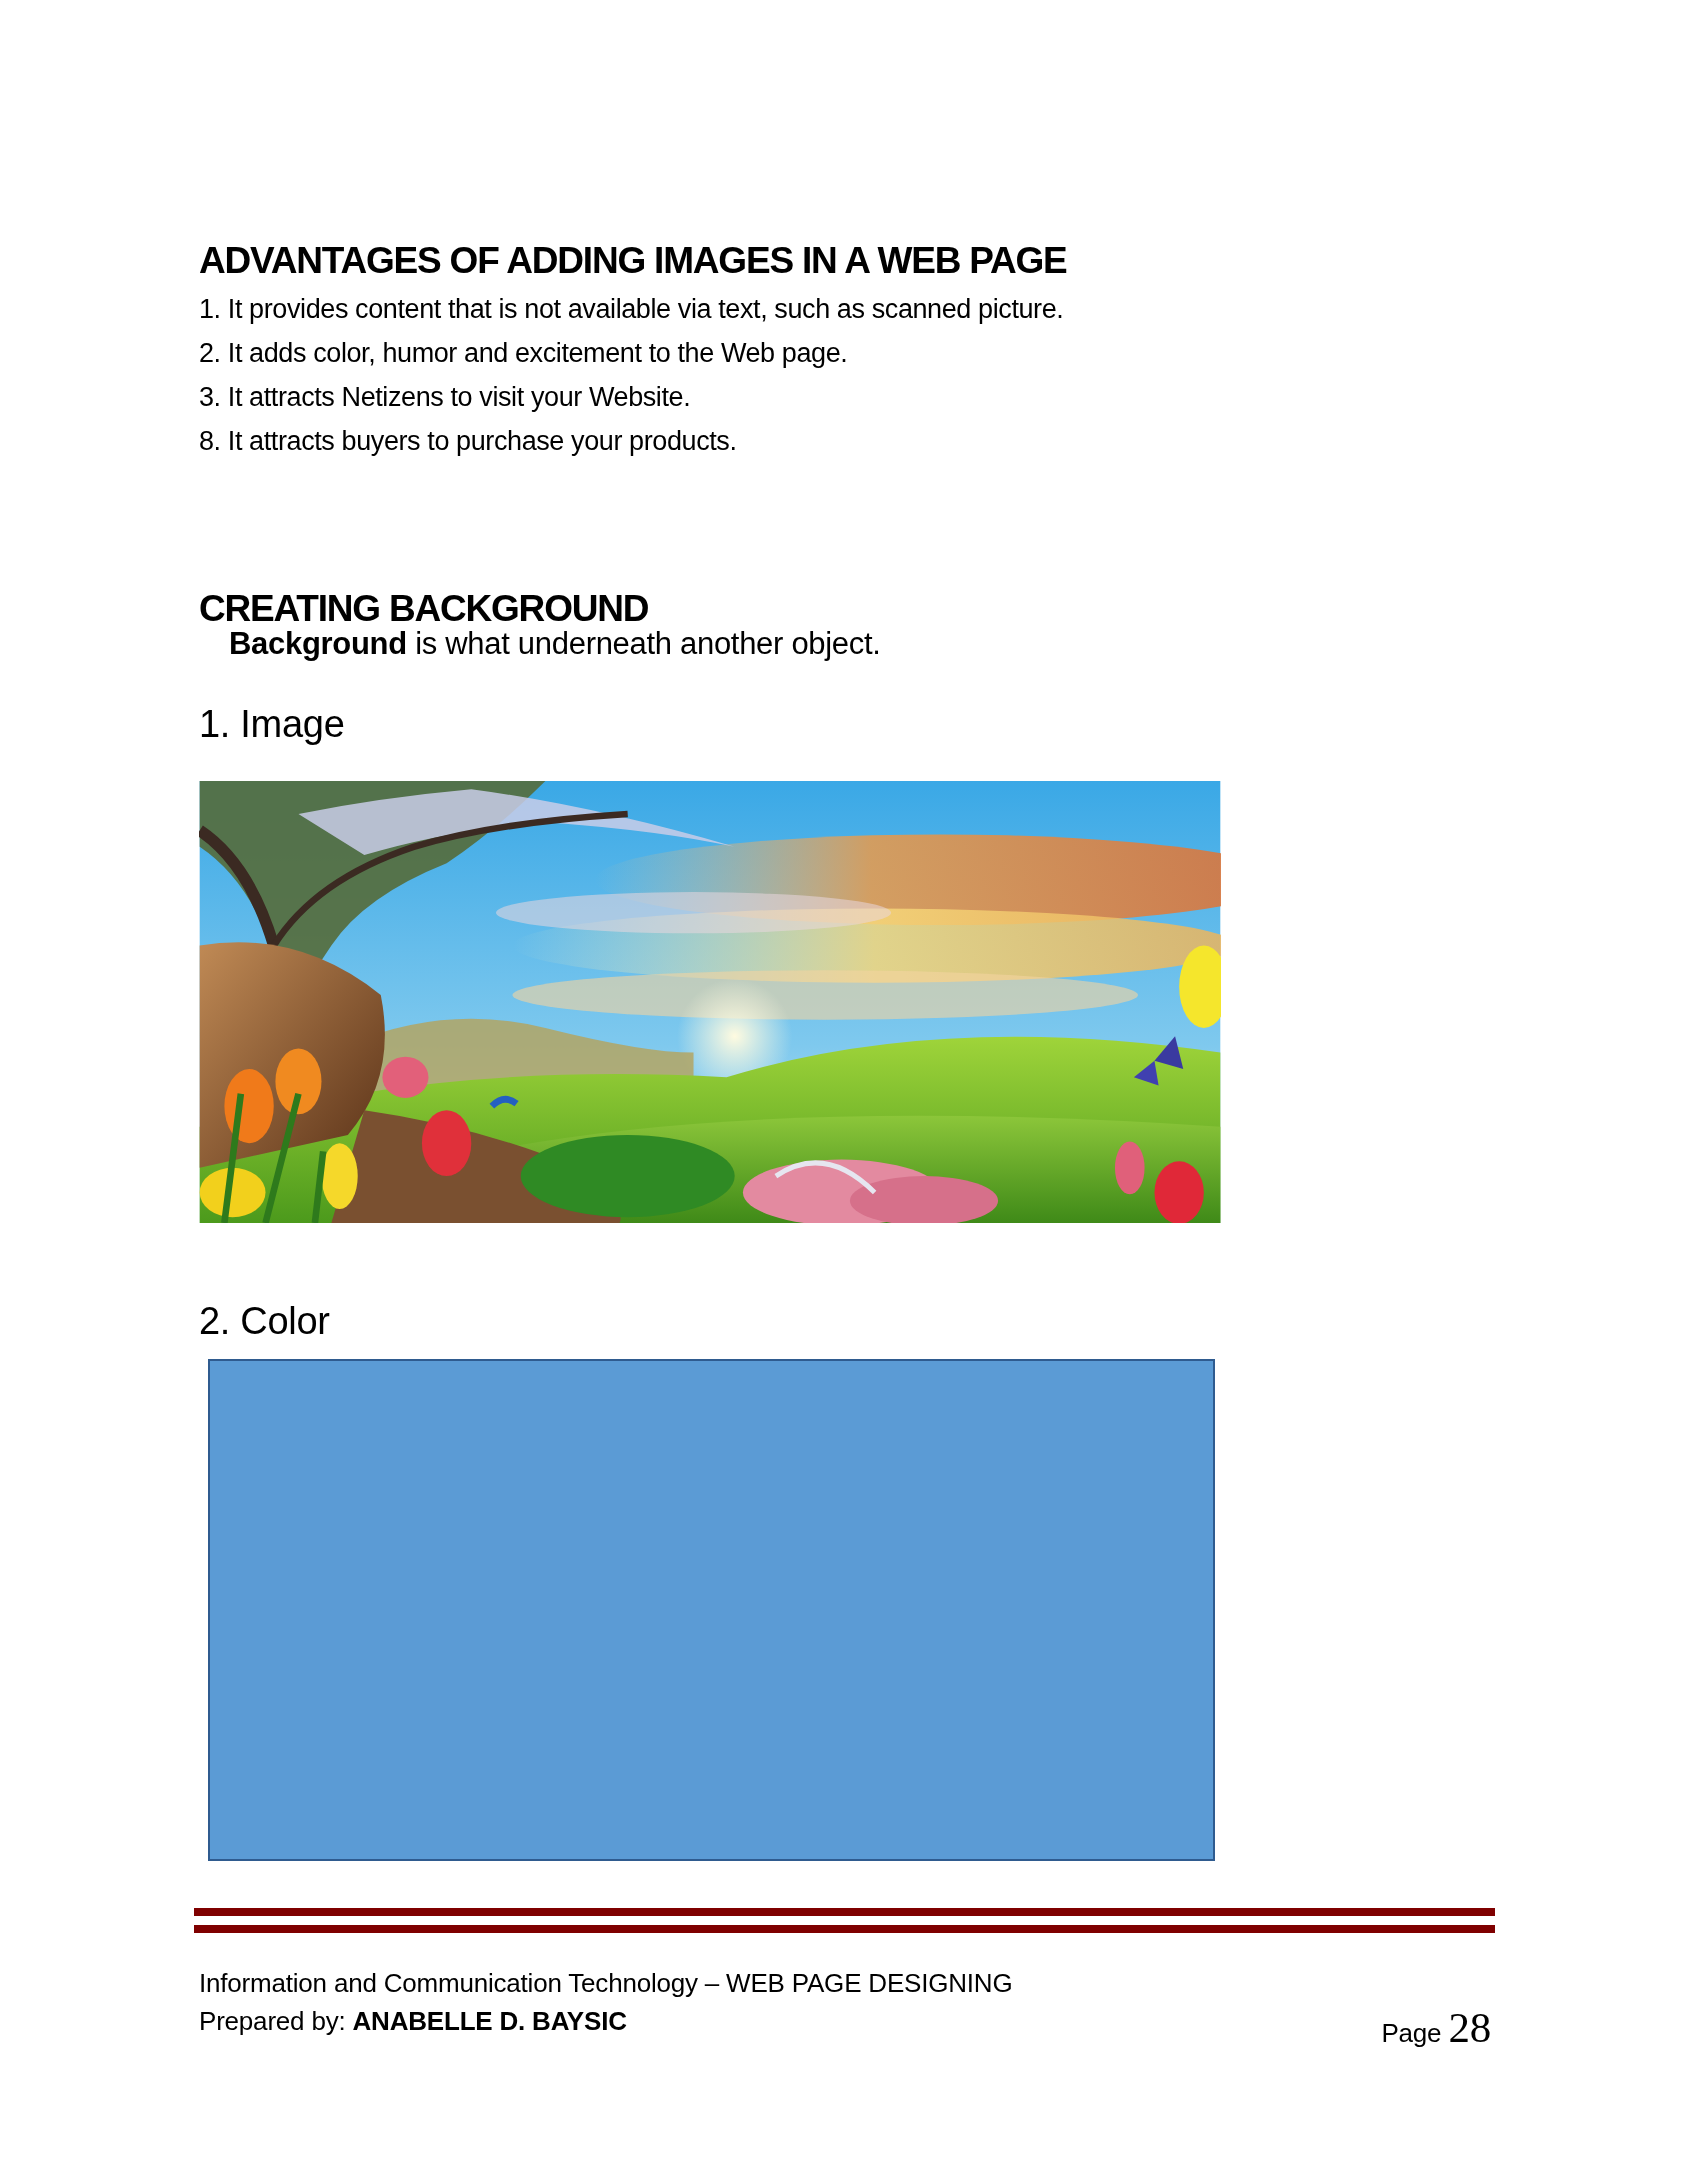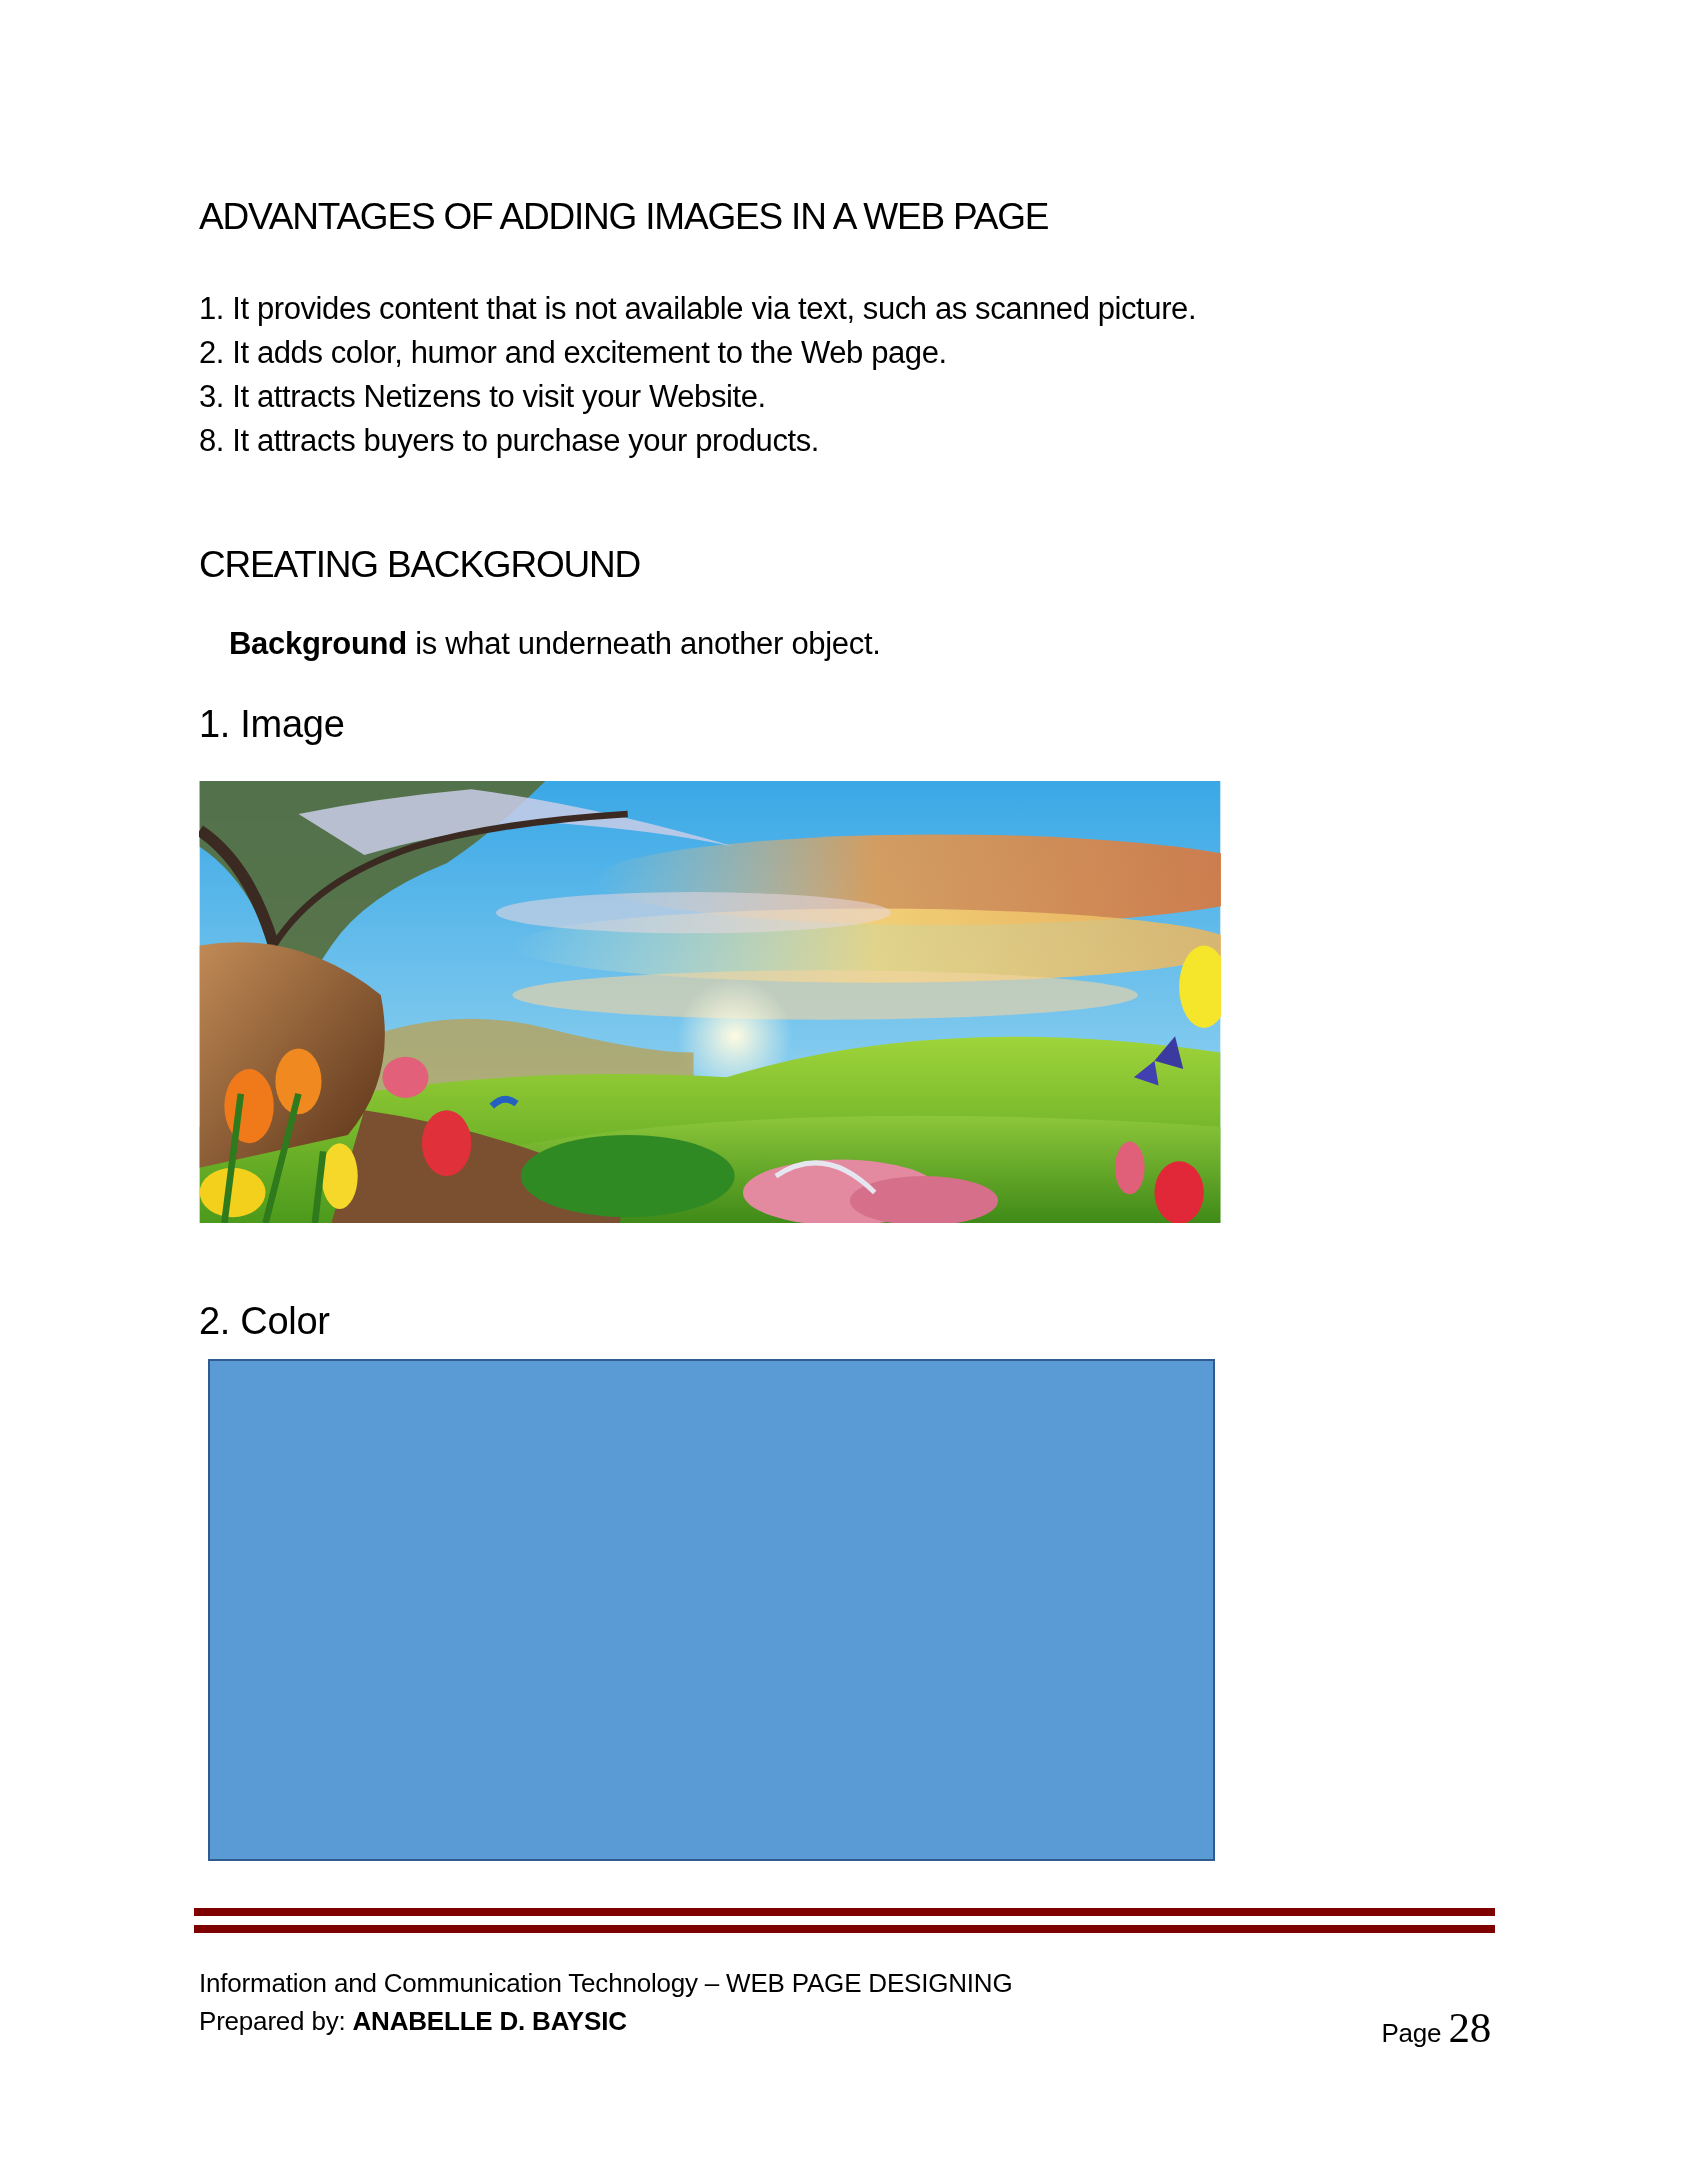--- a/index.html
+++ b/index.html
@@ -1,22 +1,22 @@
 <!DOCTYPE html>
 <html style="font-size:13px"><head>
 <meta charset="utf-8">
 <style>
   html, body { margin: 0; padding: 0; background: #ffffff; }
   body { width: 1687px; height: 2183px; position: relative; overflow: hidden;
          font-family: "Liberation Sans", sans-serif; color: #000; }
   .abs { position: absolute; }
-  .h1 { font-weight: normal; font-size: 37px; letter-spacing: -1.2px; white-space: nowrap; }
+  .h1 { font-weight: bold; font-size: 37px; letter-spacing: -1.2px; white-space: nowrap; margin-top: 44px; }
   .body-text { font-size: 31px; white-space: nowrap; letter-spacing: -0.3px; }
   .sub { font-weight: normal; font-size: 38px; white-space: nowrap; letter-spacing: -0.3px; }
-  .list-item { font-size: 31px; white-space: nowrap; letter-spacing: -0.4px; line-height: 44px; }
+  .list-item { font-size: 27px; white-space: nowrap; letter-spacing: -0.4px; line-height: 44px; }
 
   .landscape { left: 199px; top: 781px; width: 1022px; height: 442px; overflow: hidden; }
   .color-box { left: 208px; top: 1359px; width: 1003px; height: 498px;
                border: 2.5px solid #2f5b8f; }
 
   .bar { left: 194px; width: 1301px; height: 8.2px; background: #7f0000; }
   .footer-text { font-size: 26px; white-space: nowrap; letter-spacing: -0.2px; margin-top: 29px; }
   .page-num { font-family: "Liberation Serif", serif; font-size: 43px; }
 </style>
 </head>

